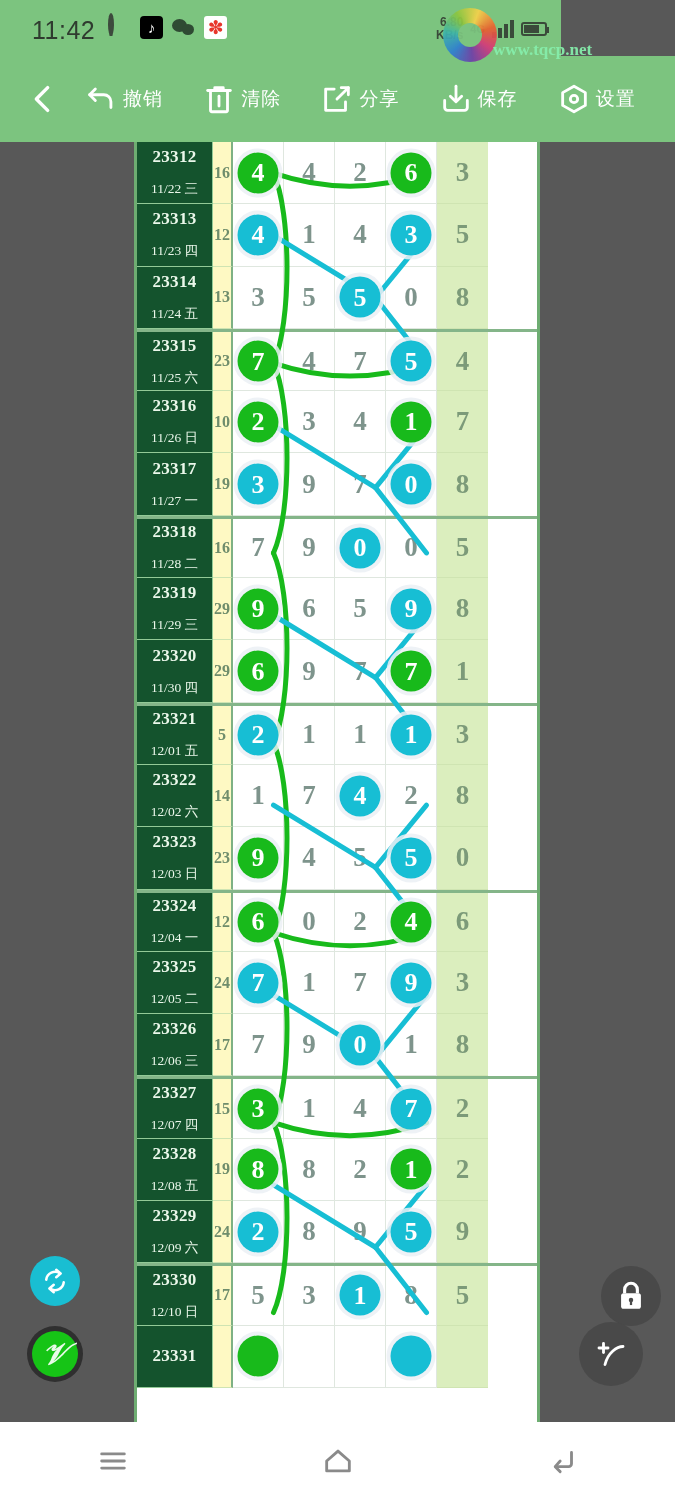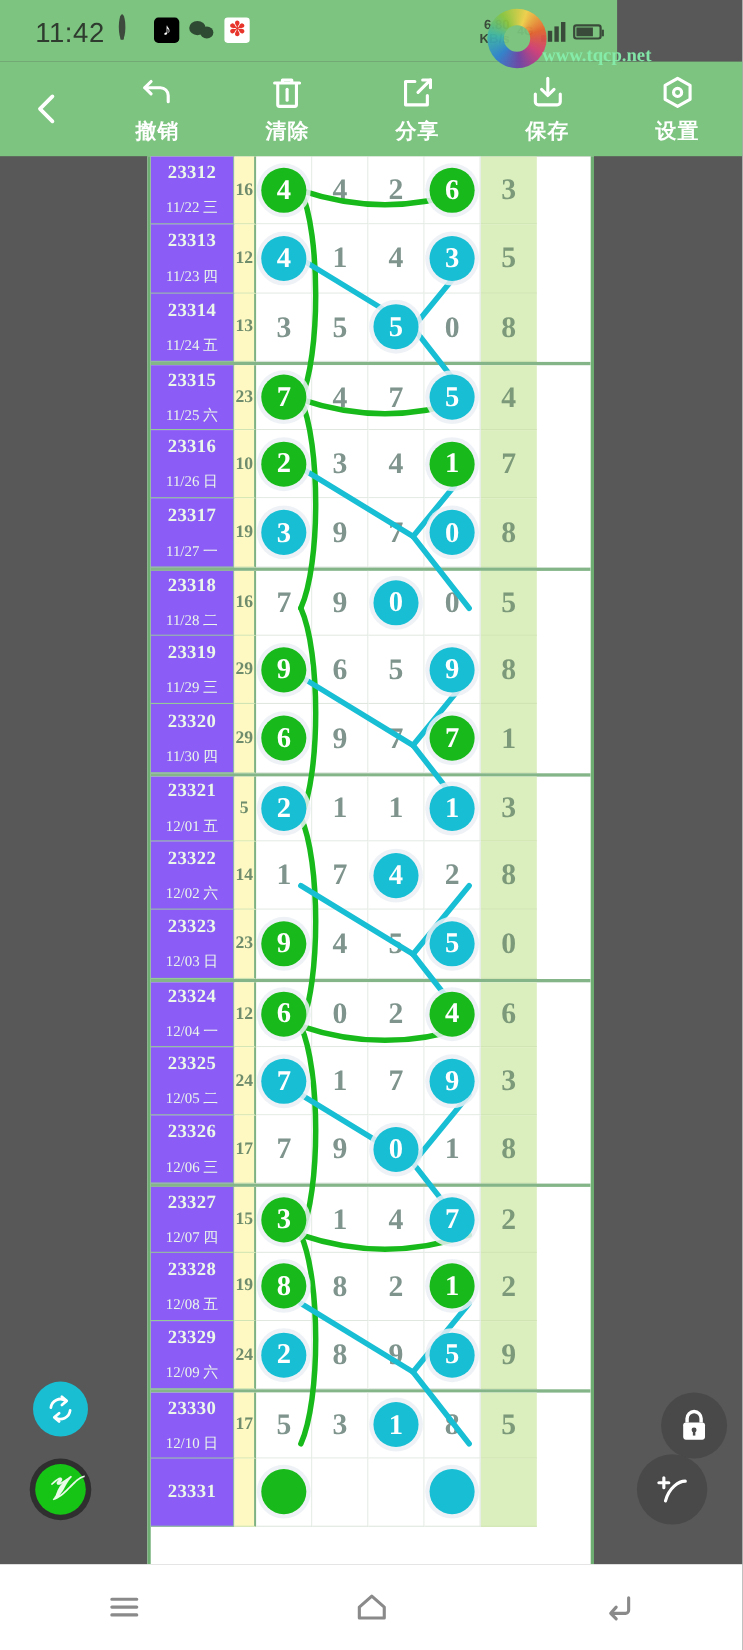--- a/index.html
+++ b/index.html
@@ -75,37 +75,37 @@
     color:#86efac; font-family:"Liberation Serif",serif;
   }
 
   
   .toolbar{
     position:absolute; top:56px; left:0; width:675px; height:86px;
     background:#7CC47F; display:flex; align-items:center; z-index:4;
   }
   .tb-back{ width:84px; display:flex; align-items:center; justify-content:center;}
   .tb-items{ flex:1; display:flex; }
-  .tb-item{ flex:1; display:flex; flex-direction:column; align-items:center; gap:5px;font-weight:bold;}
+  .tb-item{ flex:1; display:flex; flex-direction:row; align-items:center; gap:5px;}
   .tb-icon{ width:34px; height:34px; display:block; }
   .tb-label{ font-size:19px; color:#fff; letter-spacing:1px;}
 
   
   .board{
     position:absolute; left:134px; top:142px; width:406px; height:1280px;
     overflow:hidden; z-index:2;
     border-left:3px solid #6ead72;
     border-right:3px solid #6ead72;
     background:#fff;
   }
   .row{ display:flex; height:62.3px; position:relative; }
   .row.group-start{ border-top:3px solid #84b589; }
   .row:first-child{ border-top:0; }
   .c-issue{
-    width:76px; background:#8b5cf6; color:#eaf7ea;
+    width:76px; background:#14532d; color:#eaf7ea;
     display:flex; flex-direction:column; align-items:center; justify-content:center;
     border-bottom:1px solid #93ca97;
     border-right:1px solid #93ca97;
     font-family:"Liberation Serif",serif;
   }
   .row.group-start .c-issue{ border-top:0; }
   .issue-no{ font-size:17px; font-weight:700; letter-spacing:.3px;}
   .issue-date{ font-size:13.5px; margin-top:13px;}
   .c-sum{
     width:20px; background:#fef9c3; color:#6f8d6c;

